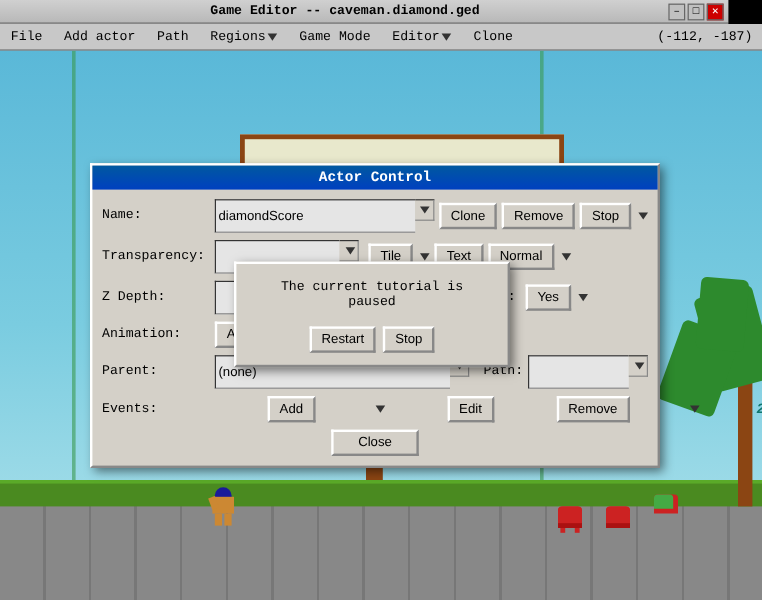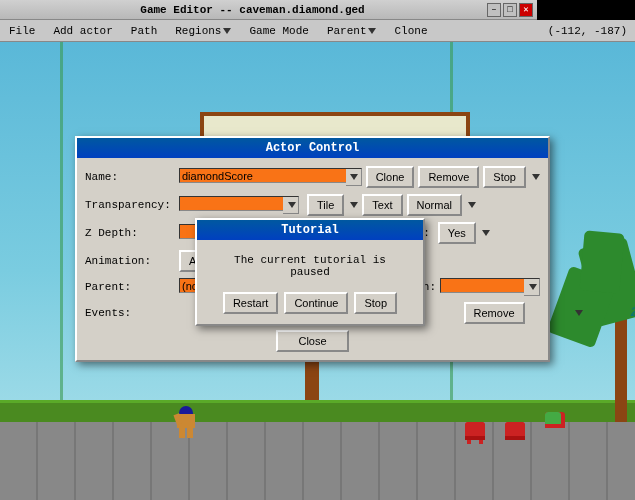--- a/index.html
+++ b/index.html
@@ -78,21 +78,21 @@
       width: 20px;
       height: 16px;
       background: #cc2222;
       border-radius: 3px 3px 0 0;
     }
 
     
     .titlebar {
       position: absolute;
       top: 0; left: 0;
-      width: 537px;
+      width: 607px;
       height: 20px;
       background: linear-gradient(180deg, #d0d0d0 0%, #b8b8b8 100%);
       border-bottom: 1px solid #888;
       display: flex;
       align-items: center;
       justify-content: space-between;
       padding: 0 4px;
       z-index: 100;
     }
     .titlebar-title {
@@ -255,23 +255,23 @@
       vertical-align: middle;
     }
 
     
     .input-with-btn {
       display: flex;
       flex: 1;
     }
     .input-with-btn input {
       flex: 1;
-      background: #f97316;
+      background: #e5e5e5;
       border: 1px inset #888;
-      height: 15px;
+      height: 28px;
       padding: 0 2px;
       font-size: 11px;
       border-right: none;
     }
     .input-drop-btn {
       background: #d4d0c8;
       border: 1px inset #888;
       width: 16px;
       height: 18px;
       display: flex;
@@ -316,21 +316,21 @@
 <div class="menubar">
   <div class="menu-item">File</div>
   <div class="menu-item">Add actor</div>
   <div class="menu-item">Path</div>
   <div class="menu-item">
     <span>Regions</span>
     <span class="arrow-down"></span>
   </div>
   <div class="menu-item">Game Mode</div>
   <div class="menu-item">
-    <span>Parent</span>
+    <span>Editor</span>
     <span class="arrow-down"></span>
   </div>
   <div class="menu-item">Clone</div>
   <div class="menu-coords">(-112, -187)</div>
 </div>
 
 <div id="game-bg" style="top:42px; height:458px;">
   <div class="sky"></div>
 
   <div class="vert-line" style="left: 60px;"></div>
@@ -463,22 +463,20 @@
       <span style="margin-left:auto;font-size:12px;font-weight:bold;color:#0f766e;font-style:italic;">20</span>
     </div>
 
     <div style="display:flex;justify-content:center;margin-top:6px;">
       <button class="dialog-btn" style="padding:2px 20px;">Close</button>
     </div>
   </div>
 </div>
 
 <div class="tutorial-dialog">
-  <div class="tutorial-title">Tutorial</div>
   <div class="tutorial-body">
     <div class="tutorial-message">The current tutorial is paused</div>
     <div class="tutorial-btns">
       <button class="dialog-btn">Restart</button>
-      <button class="dialog-btn">Continue</button>
       <button class="dialog-btn">Stop</button>
     </div>
   </div>
 </div>
 
 </body></html>

